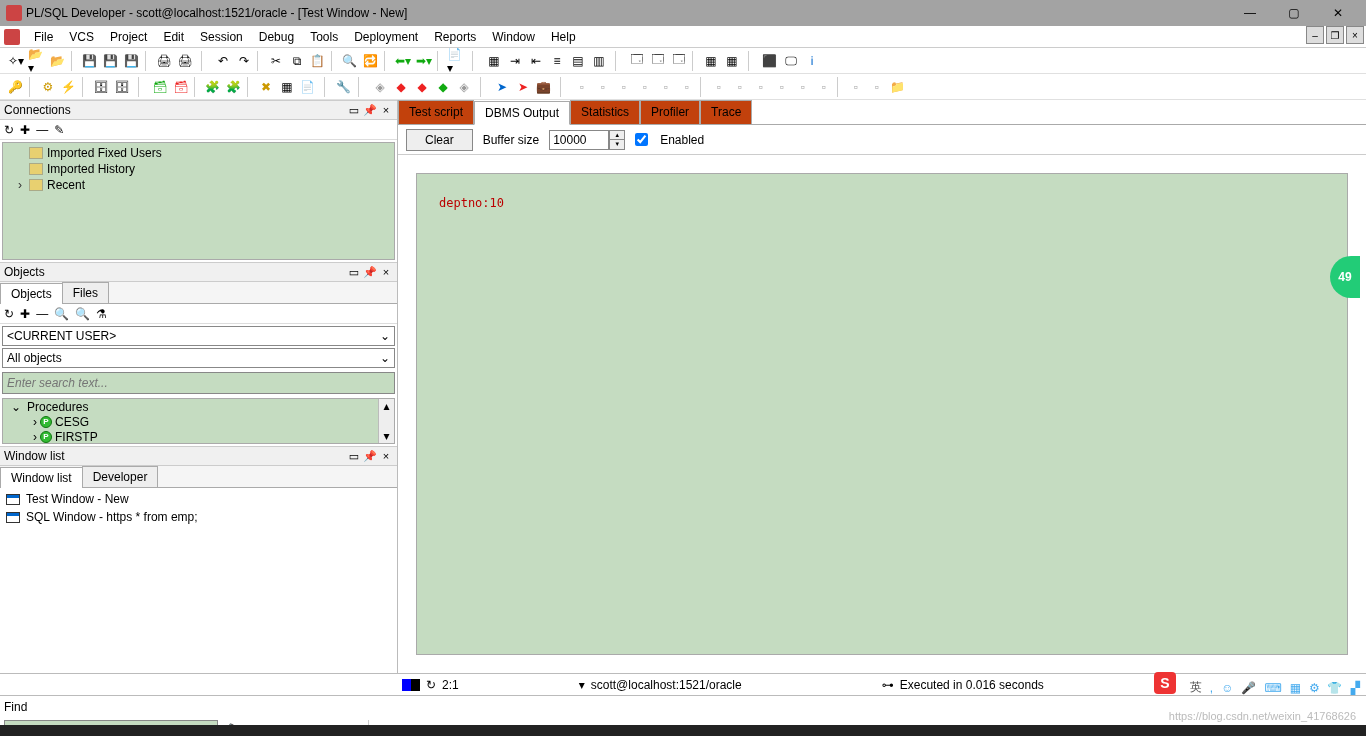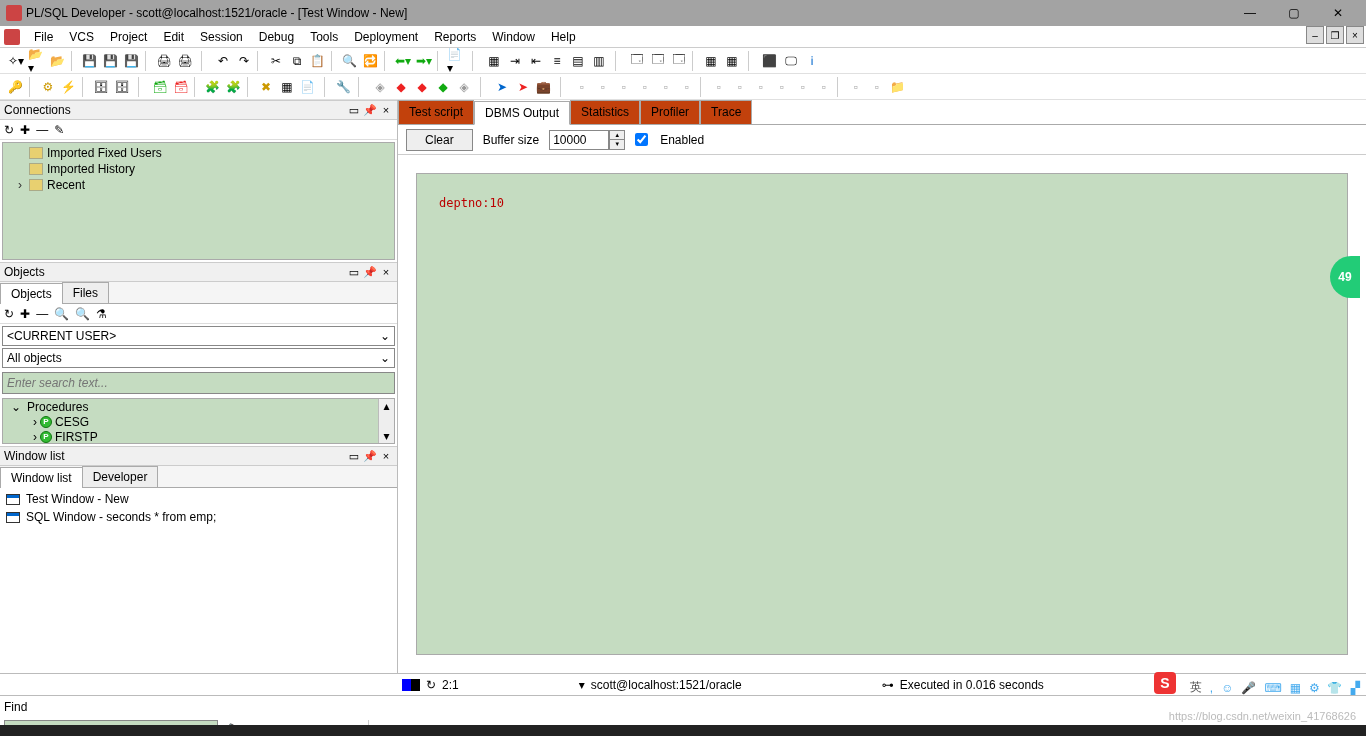--- a/index.html
+++ b/index.html
@@ -305,21 +305,21 @@
       <div class="tab active">Window list</div>
       <div class="tab">Developer</div>
     </div>
     <div style="flex:1;padding:2px;">
       <div class="wl-item">
           <span class="wl-ico"></span>
           <span>Test Window - New</span>
         </div>
       <div class="wl-item">
           <span class="wl-ico"></span>
-          <span>SQL Window - seconds * from emp;</span>
+          <span>SQL Window - https * from emp;</span>
         </div>
     </div>
   </div>
 
   <div class="right-col">
     <div class="rtabs">
       <div class="rtab">Test script</div>
       <div class="rtab active">DBMS Output</div>
       <div class="rtab">Statistics</div>
       <div class="rtab">Profiler</div>

